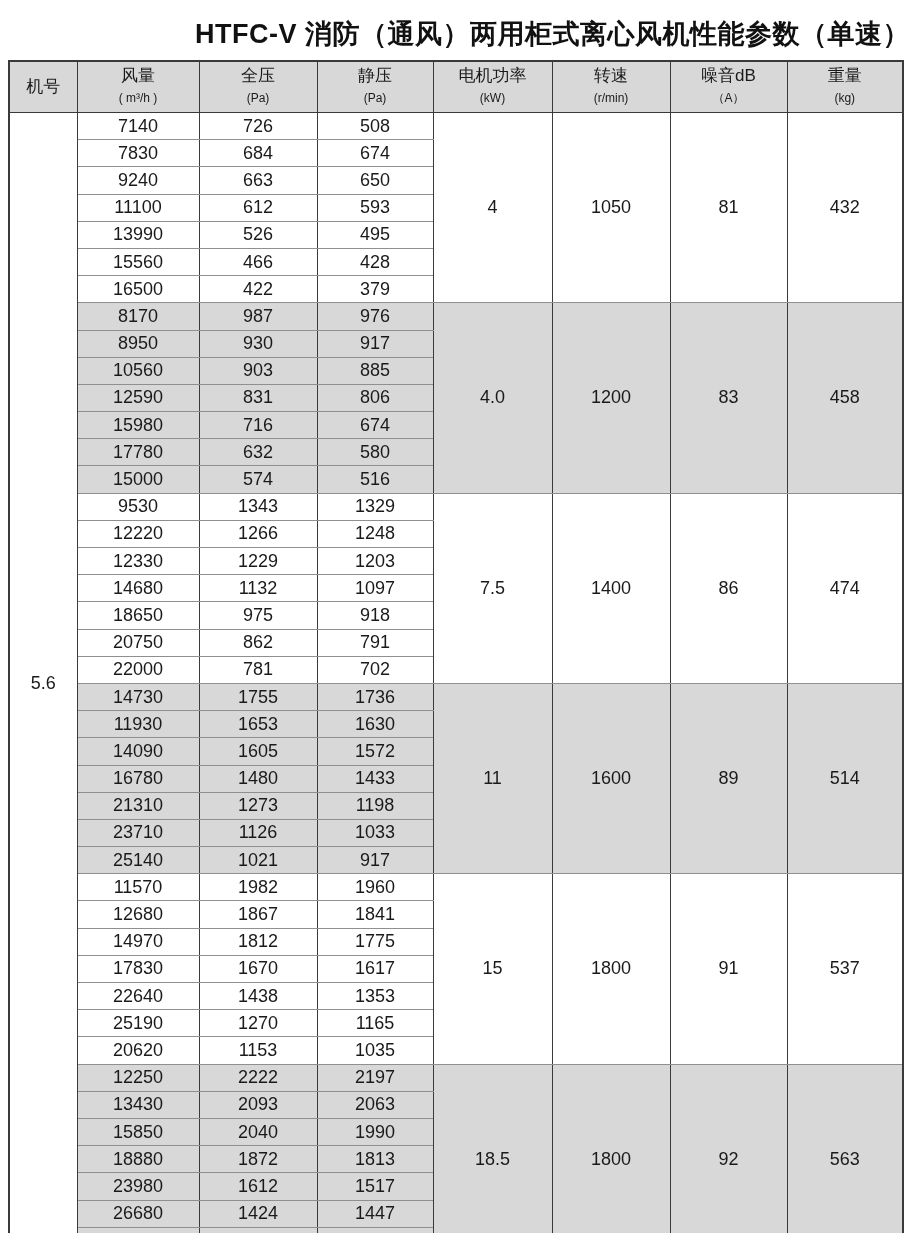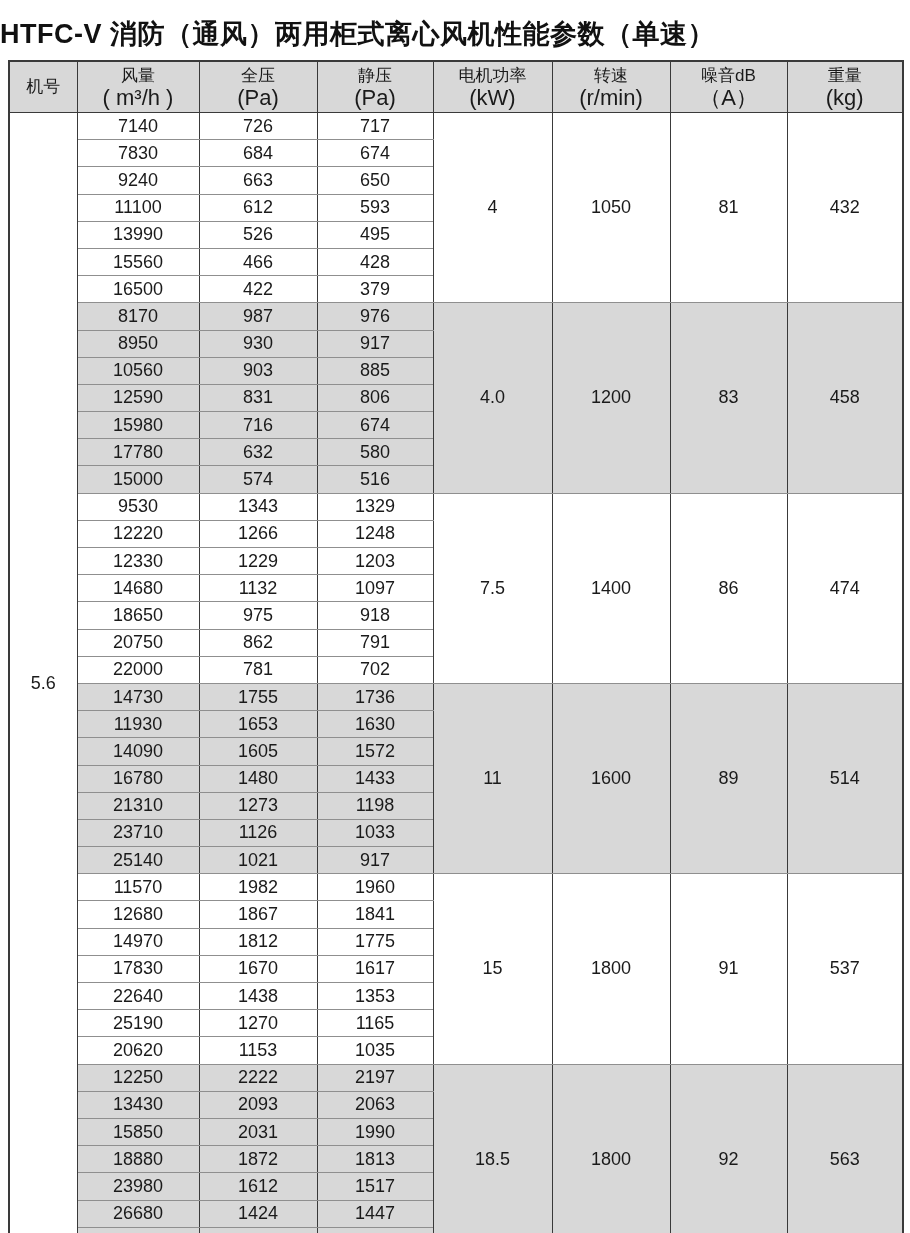--- a/index.html
+++ b/index.html
@@ -7,21 +7,21 @@
     width: 910px; height: 1233px;
     background: #ffffff;
     font-family: "Liberation Sans", sans-serif;
     color: #1a1a1a;
   }
   .page { width: 910px; height: 1233px; overflow: hidden; }
   .title {
     margin: 12px 0 0 0;
     height: 48px;
     line-height: 44px;
-    text-align: left;
+    text-align: right;
     font-size: 27px;
     font-weight: bold;
     letter-spacing: 0.5px;
     color: #111111;
   }
   table.spec-table {
     margin-left: 8px;
     width: 894px;
     border-collapse: collapse;
     table-layout: fixed;
@@ -39,21 +39,21 @@
     overflow: hidden;
     white-space: nowrap;
   }
   .spec-table thead th {
     height: 50px;
     background: #d8d8d8;
     border-bottom: 1px solid #3a3a3a;
     font-size: 17px;
     line-height: 22px;
   }
-  .spec-table thead .hdr-unit { font-size: 22px; }
+  .spec-table thead .hdr-unit { font-size: 12px; }
   .spec-table thead th div { pointer-events: none; }
   .spec-table tbody td {
     height: 26.2px;
     font-size: 18px;
     background: #ffffff;
   }
   .spec-table tbody tr.band > td { background: #d8d8d8; }
   .spec-table tbody td.machine-cell {
     background: #ffffff;
     font-size: 18px;
@@ -109,21 +109,21 @@
           <div class="hdr-label">重量</div>
           <div class="hdr-unit">(kg)</div>
         </th>
       </tr>
     </thead>
     <tbody id="table-body">
         <tr>
           <td rowspan="42" class="machine-cell">5.6</td>
           <td>7140</td>
           <td>726</td>
-          <td>717</td>
+          <td>508</td>
           <td rowspan="7">4</td>
           <td rowspan="7">1050</td>
           <td rowspan="7">81</td>
           <td rowspan="7">432</td>
         </tr>
         <tr>
           <td>7830</td>
           <td>684</td>
           <td>674</td>
         </tr>
@@ -317,21 +317,21 @@
           <td rowspan="7">92</td>
           <td rowspan="7">563</td>
         </tr>
         <tr class="band">
           <td>13430</td>
           <td>2093</td>
           <td>2063</td>
         </tr>
         <tr class="band">
           <td>15850</td>
-          <td>2031</td>
+          <td>2040</td>
           <td>1990</td>
         </tr>
         <tr class="band">
           <td>18880</td>
           <td>1872</td>
           <td>1813</td>
         </tr>
         <tr class="band">
           <td>23980</td>
           <td>1612</td>

